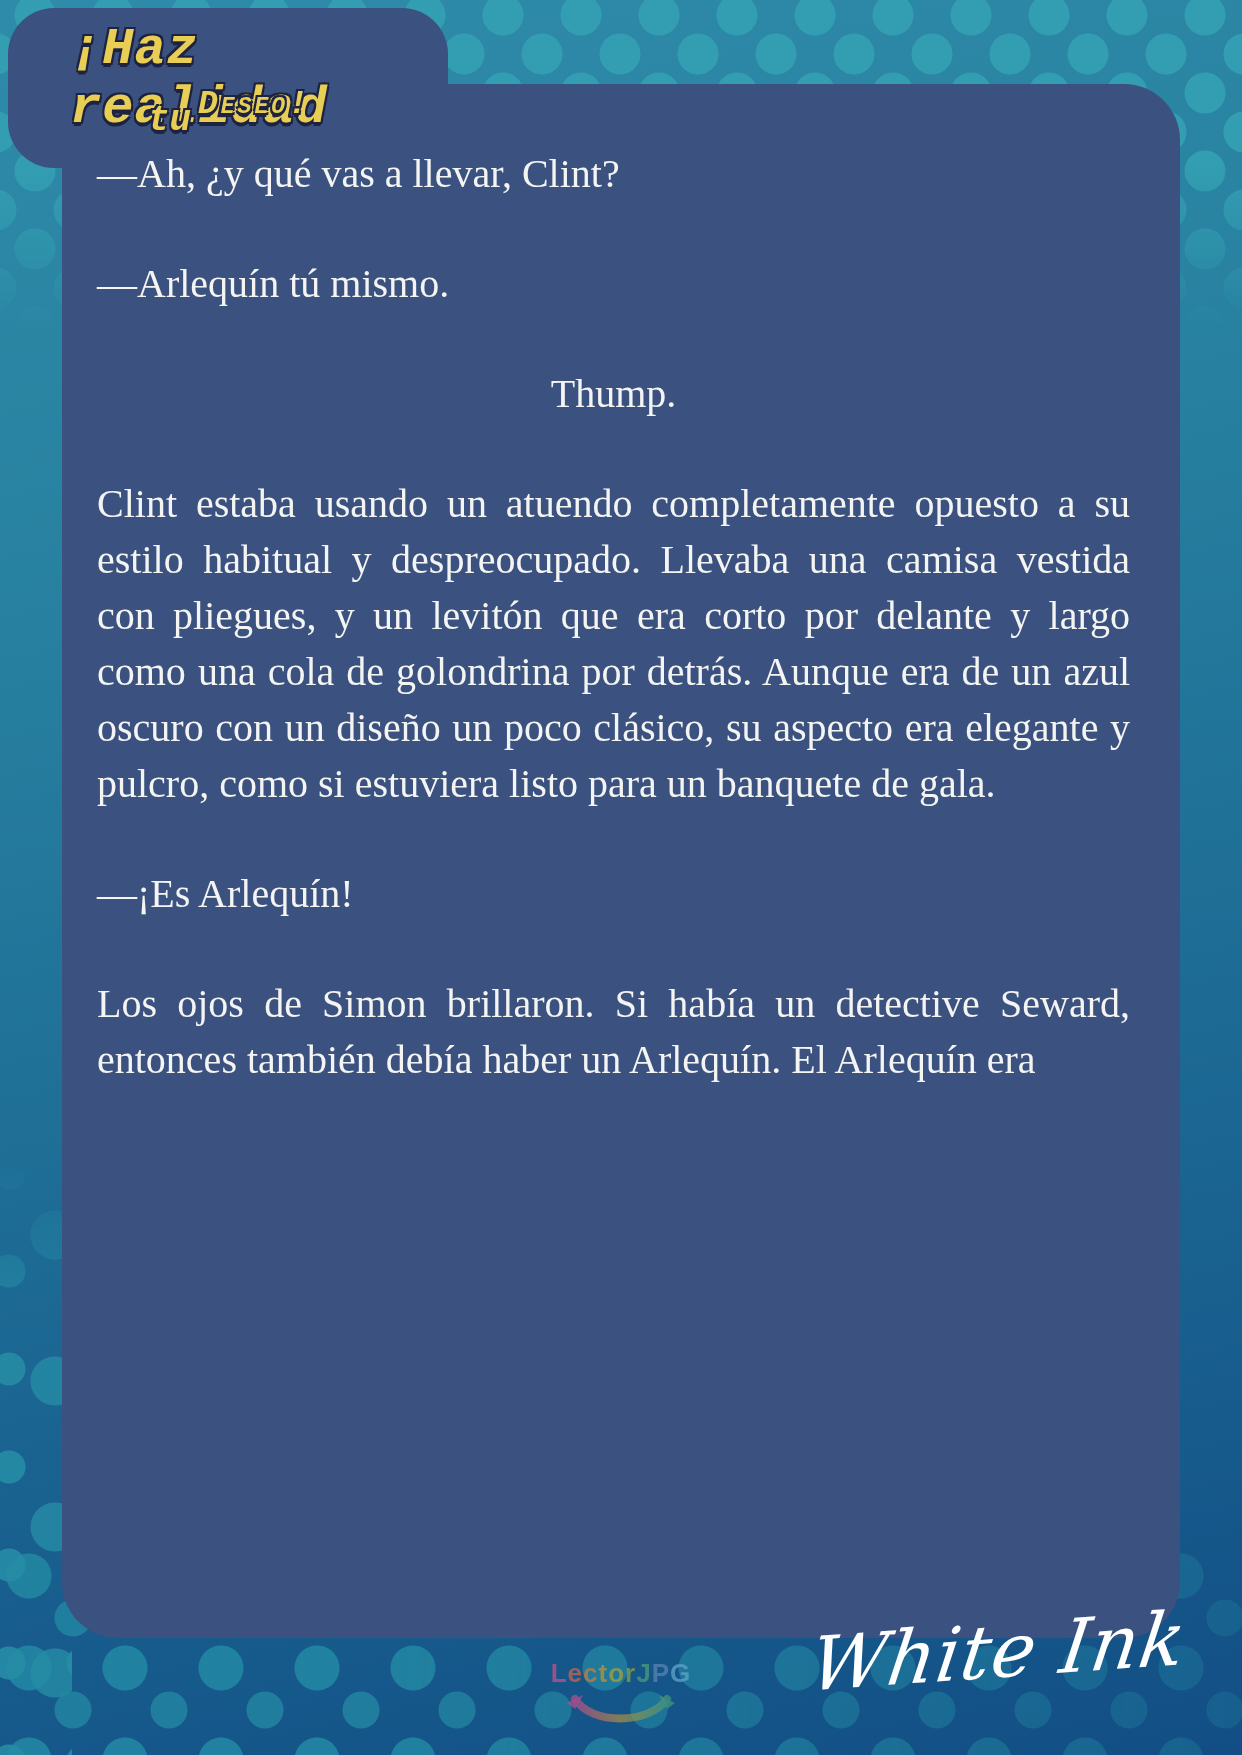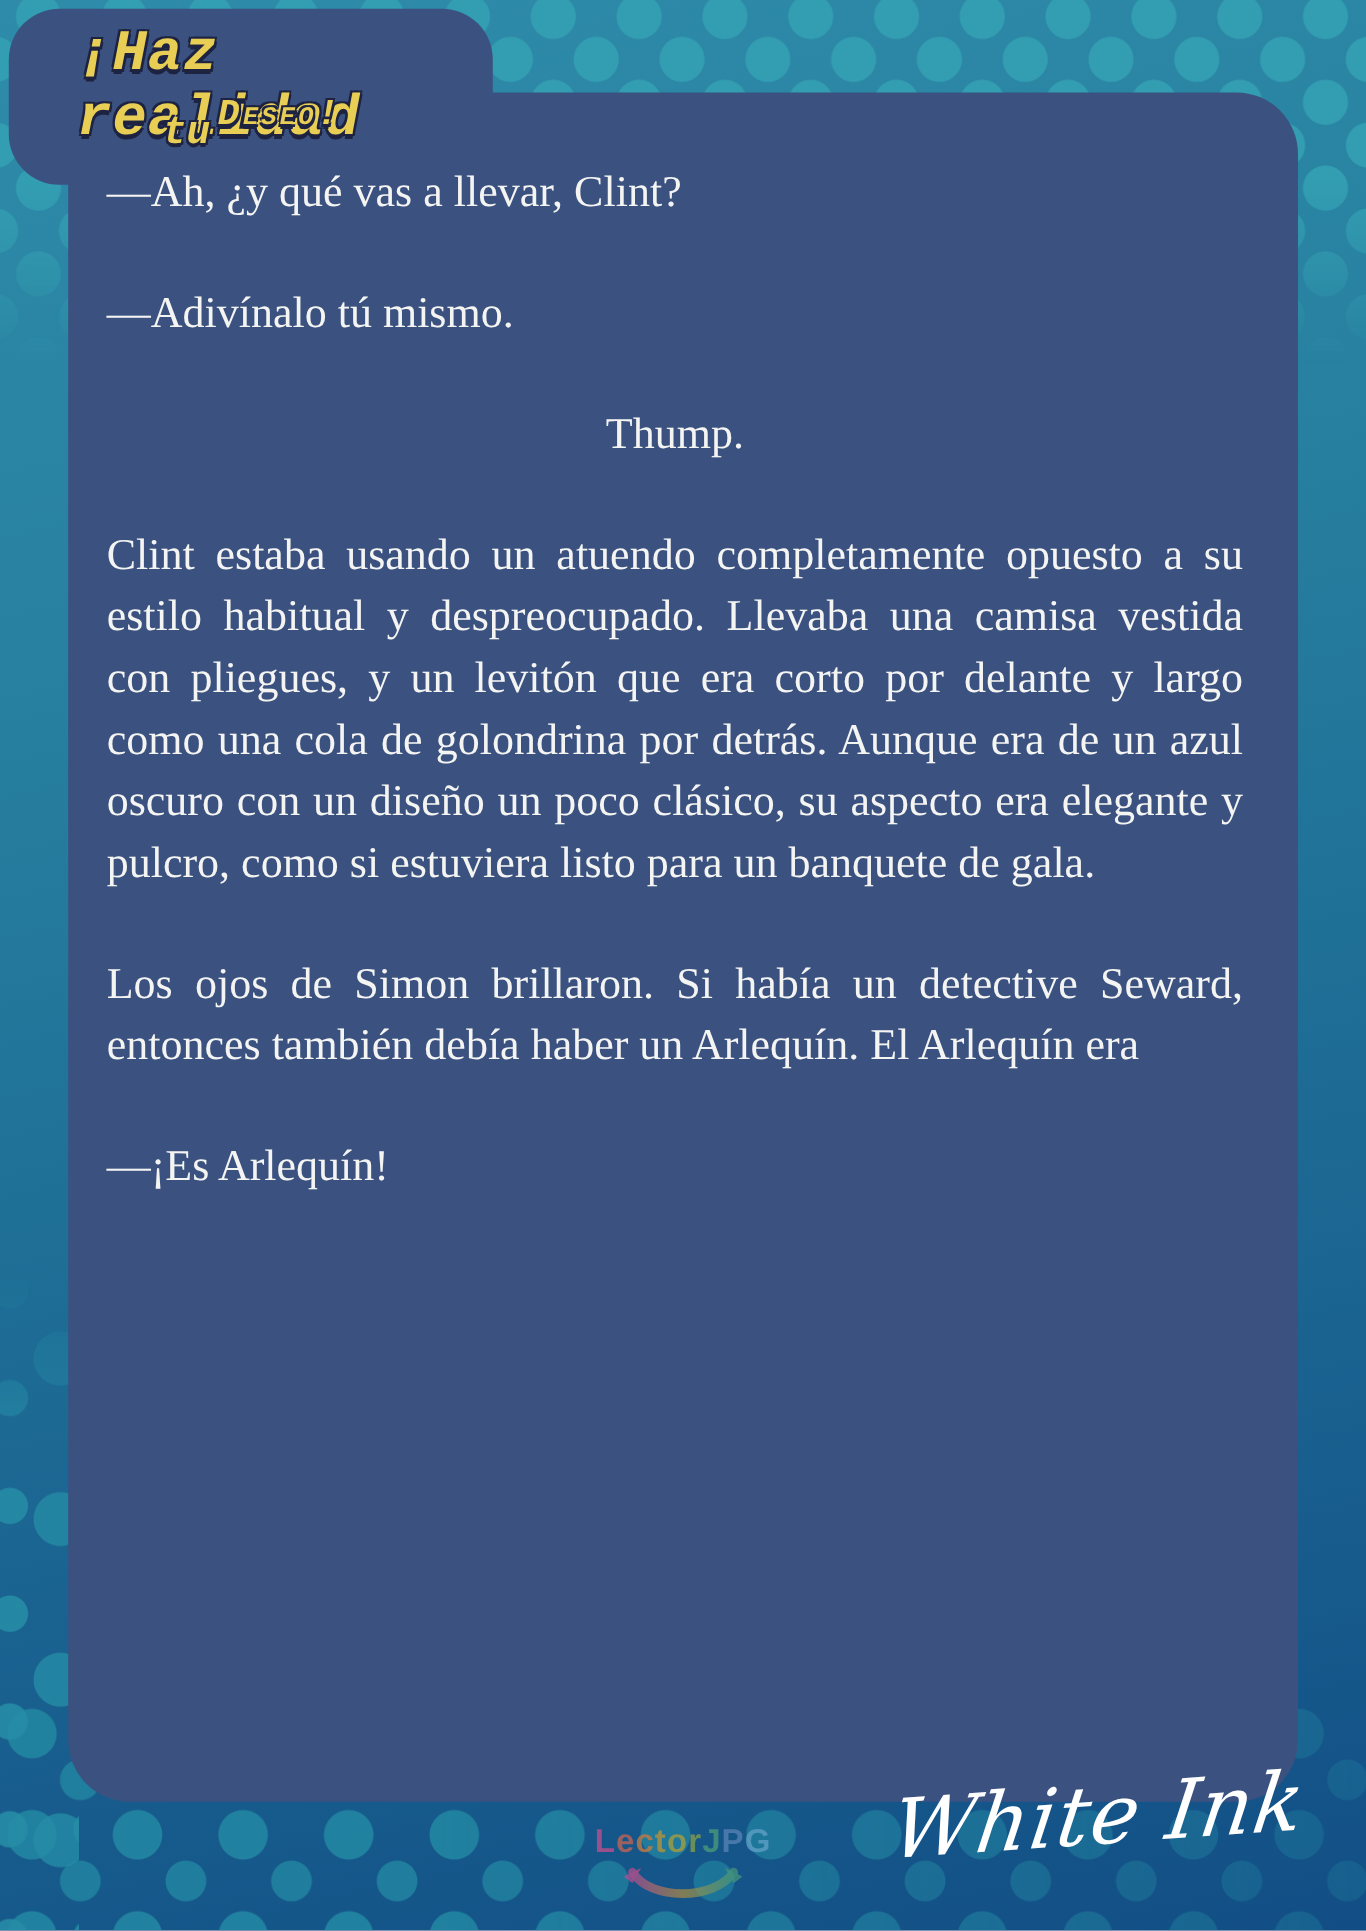--- a/index.html
+++ b/index.html
@@ -66,21 +66,21 @@
   .story{
     position:absolute;left:97px;top:146px;width:1033px;z-index:4;
     color:#f4f4f2;font-size:40px;line-height:56px;
   }
   .story p{margin:54px 0 0;text-align:justify;}
   .story p:first-child{margin-top:0;}
   .story p.bold{font-weight:normal;text-align:center;}
   
   .watermark{
     position:absolute;left:0;right:0;top:1658px;text-align:center;z-index:6;
-    font-family:"Liberation Sans",sans-serif;font-weight:bold;font-size:30px;
+    font-family:"Liberation Sans",sans-serif;font-weight:bold;font-size:26px;
     letter-spacing:1px;opacity:.8;
   }
   .watermark .letters span{display:inline;}
   .smile{display:block;margin:0 auto;margin-top:-2px;}
   .signature{
     position:absolute;right:56px;top:1608px;z-index:7;color:#ffffff;
     font-family:"DejaVu Serif",serif;font-style:italic;font-size:74px;
     transform:rotate(-4deg) skewX(-12deg);white-space:nowrap;
     letter-spacing:1px;
   }
@@ -97,25 +97,25 @@
 <div class="plate"></div>
 
 <div class="logo">
   <div class="logo-line1 gold">¡Haz realidad</div>
   <div class="logo-tu gold">tu</div>
   <div class="logo-deseo gold"><span>Deseo</span><span class="excl">!</span></div>
 </div>
 
 <div class="story" id="story">
     <p>—Ah, ¿y qué vas a llevar, Clint?</p>
-    <p>—Adivínalo tú mismo.</p>
+    <p>—Arlequín tú mismo.</p>
     <p class="bold">Thump.</p>
     <p>Clint estaba usando un atuendo completamente opuesto a su estilo habitual y despreocupado. Llevaba una camisa vestida con pliegues, y un levitón que era corto por delante y largo como una cola de golondrina por detrás. Aunque era de un azul oscuro con un diseño un poco clásico, su aspecto era elegante y pulcro, como si estuviera listo para un banquete de gala.</p>
+    <p>—¡Es Arlequín!</p>
     <p>Los ojos de Simon brillaron. Si había un detective Seward, entonces también debía haber un Arlequín. El Arlequín era</p>
-    <p>—¡Es Arlequín!</p>
   </div>
 
 <div class="watermark">
   <div class="letters" id="wm-letters"><span style="color: rgb(187, 79, 142);">L</span><span style="color: rgb(189, 99, 85);">e</span><span style="color: rgb(191, 123, 69);">c</span><span style="color: rgb(179, 145, 62);">t</span><span style="color: rgb(163, 156, 65);">o</span><span style="color: rgb(127, 157, 78);">r</span><span style="color: rgb(71, 153, 123);">J</span><span style="color: rgb(85, 129, 179);">P</span><span style="color: rgb(93, 159, 196);">G</span></div>
   <svg class="smile" width="120" height="44" viewBox="0 0 120 44">
     <defs>
       <linearGradient id="smileGrad" x1="0" y1="0" x2="1" y2="0">
         <stop offset="0" stop-color="#bb4f8e"></stop>
         <stop offset="0.5" stop-color="#b3913e"></stop>
         <stop offset="1" stop-color="#47997b"></stop>

